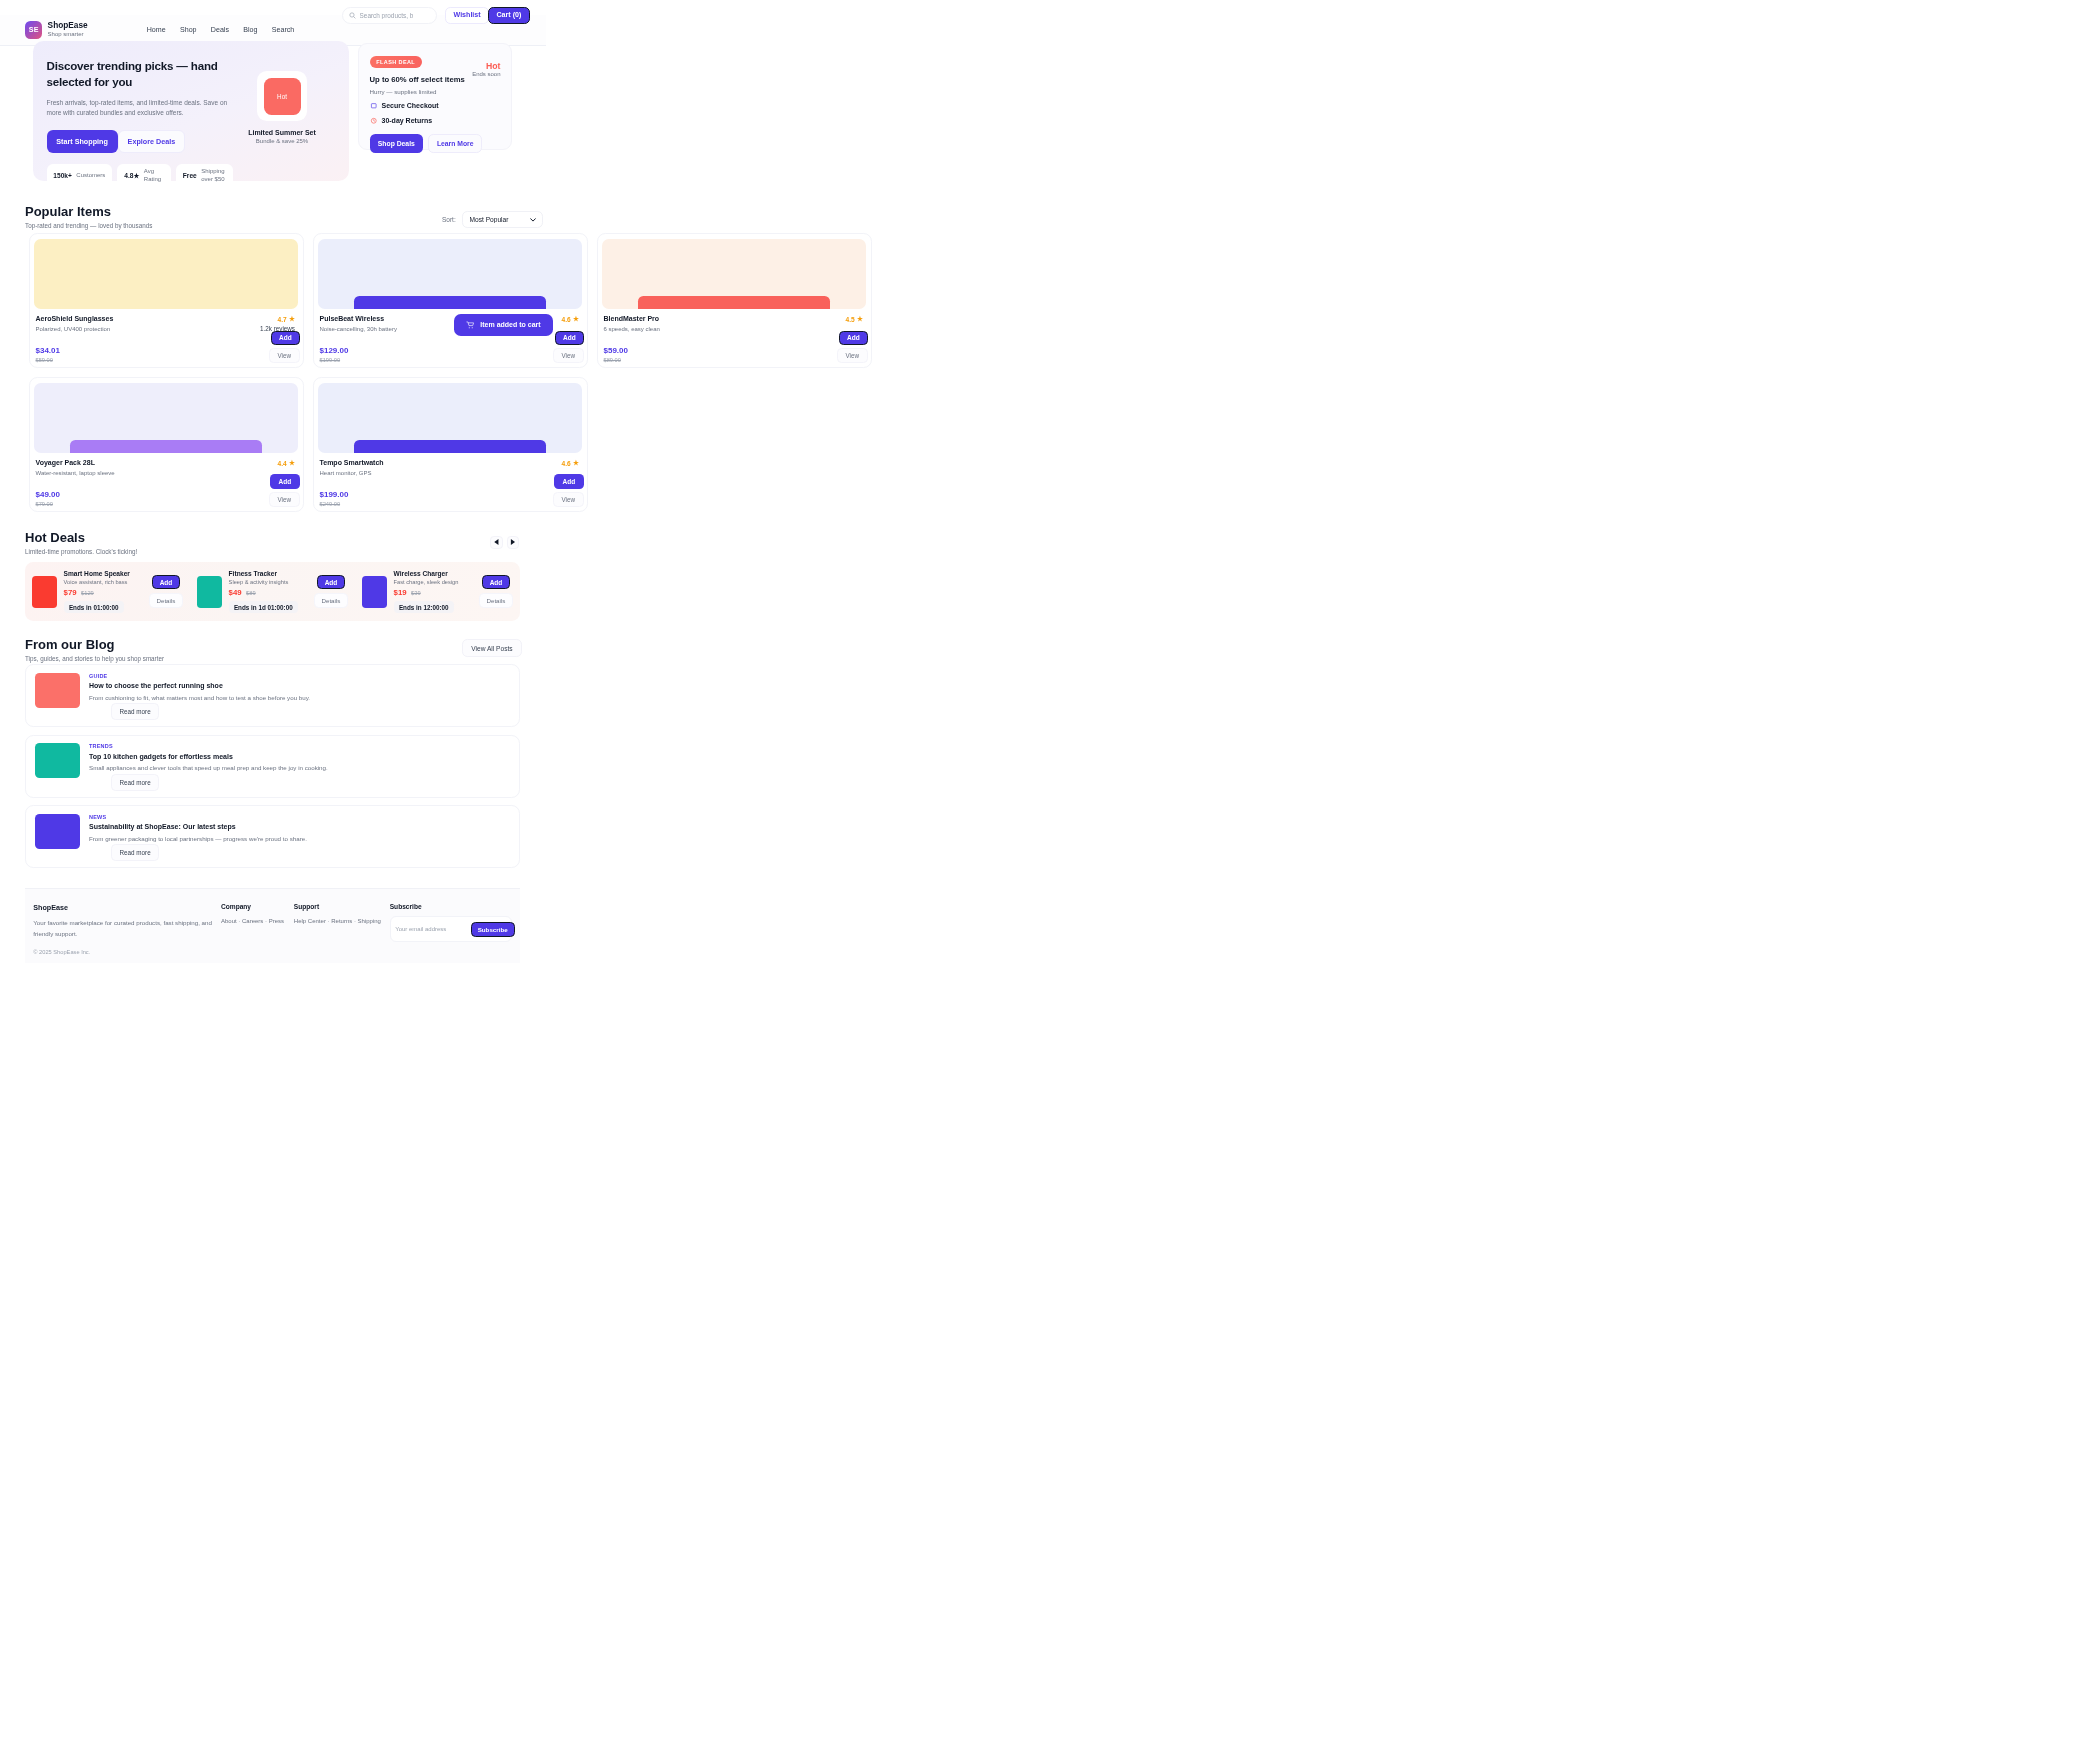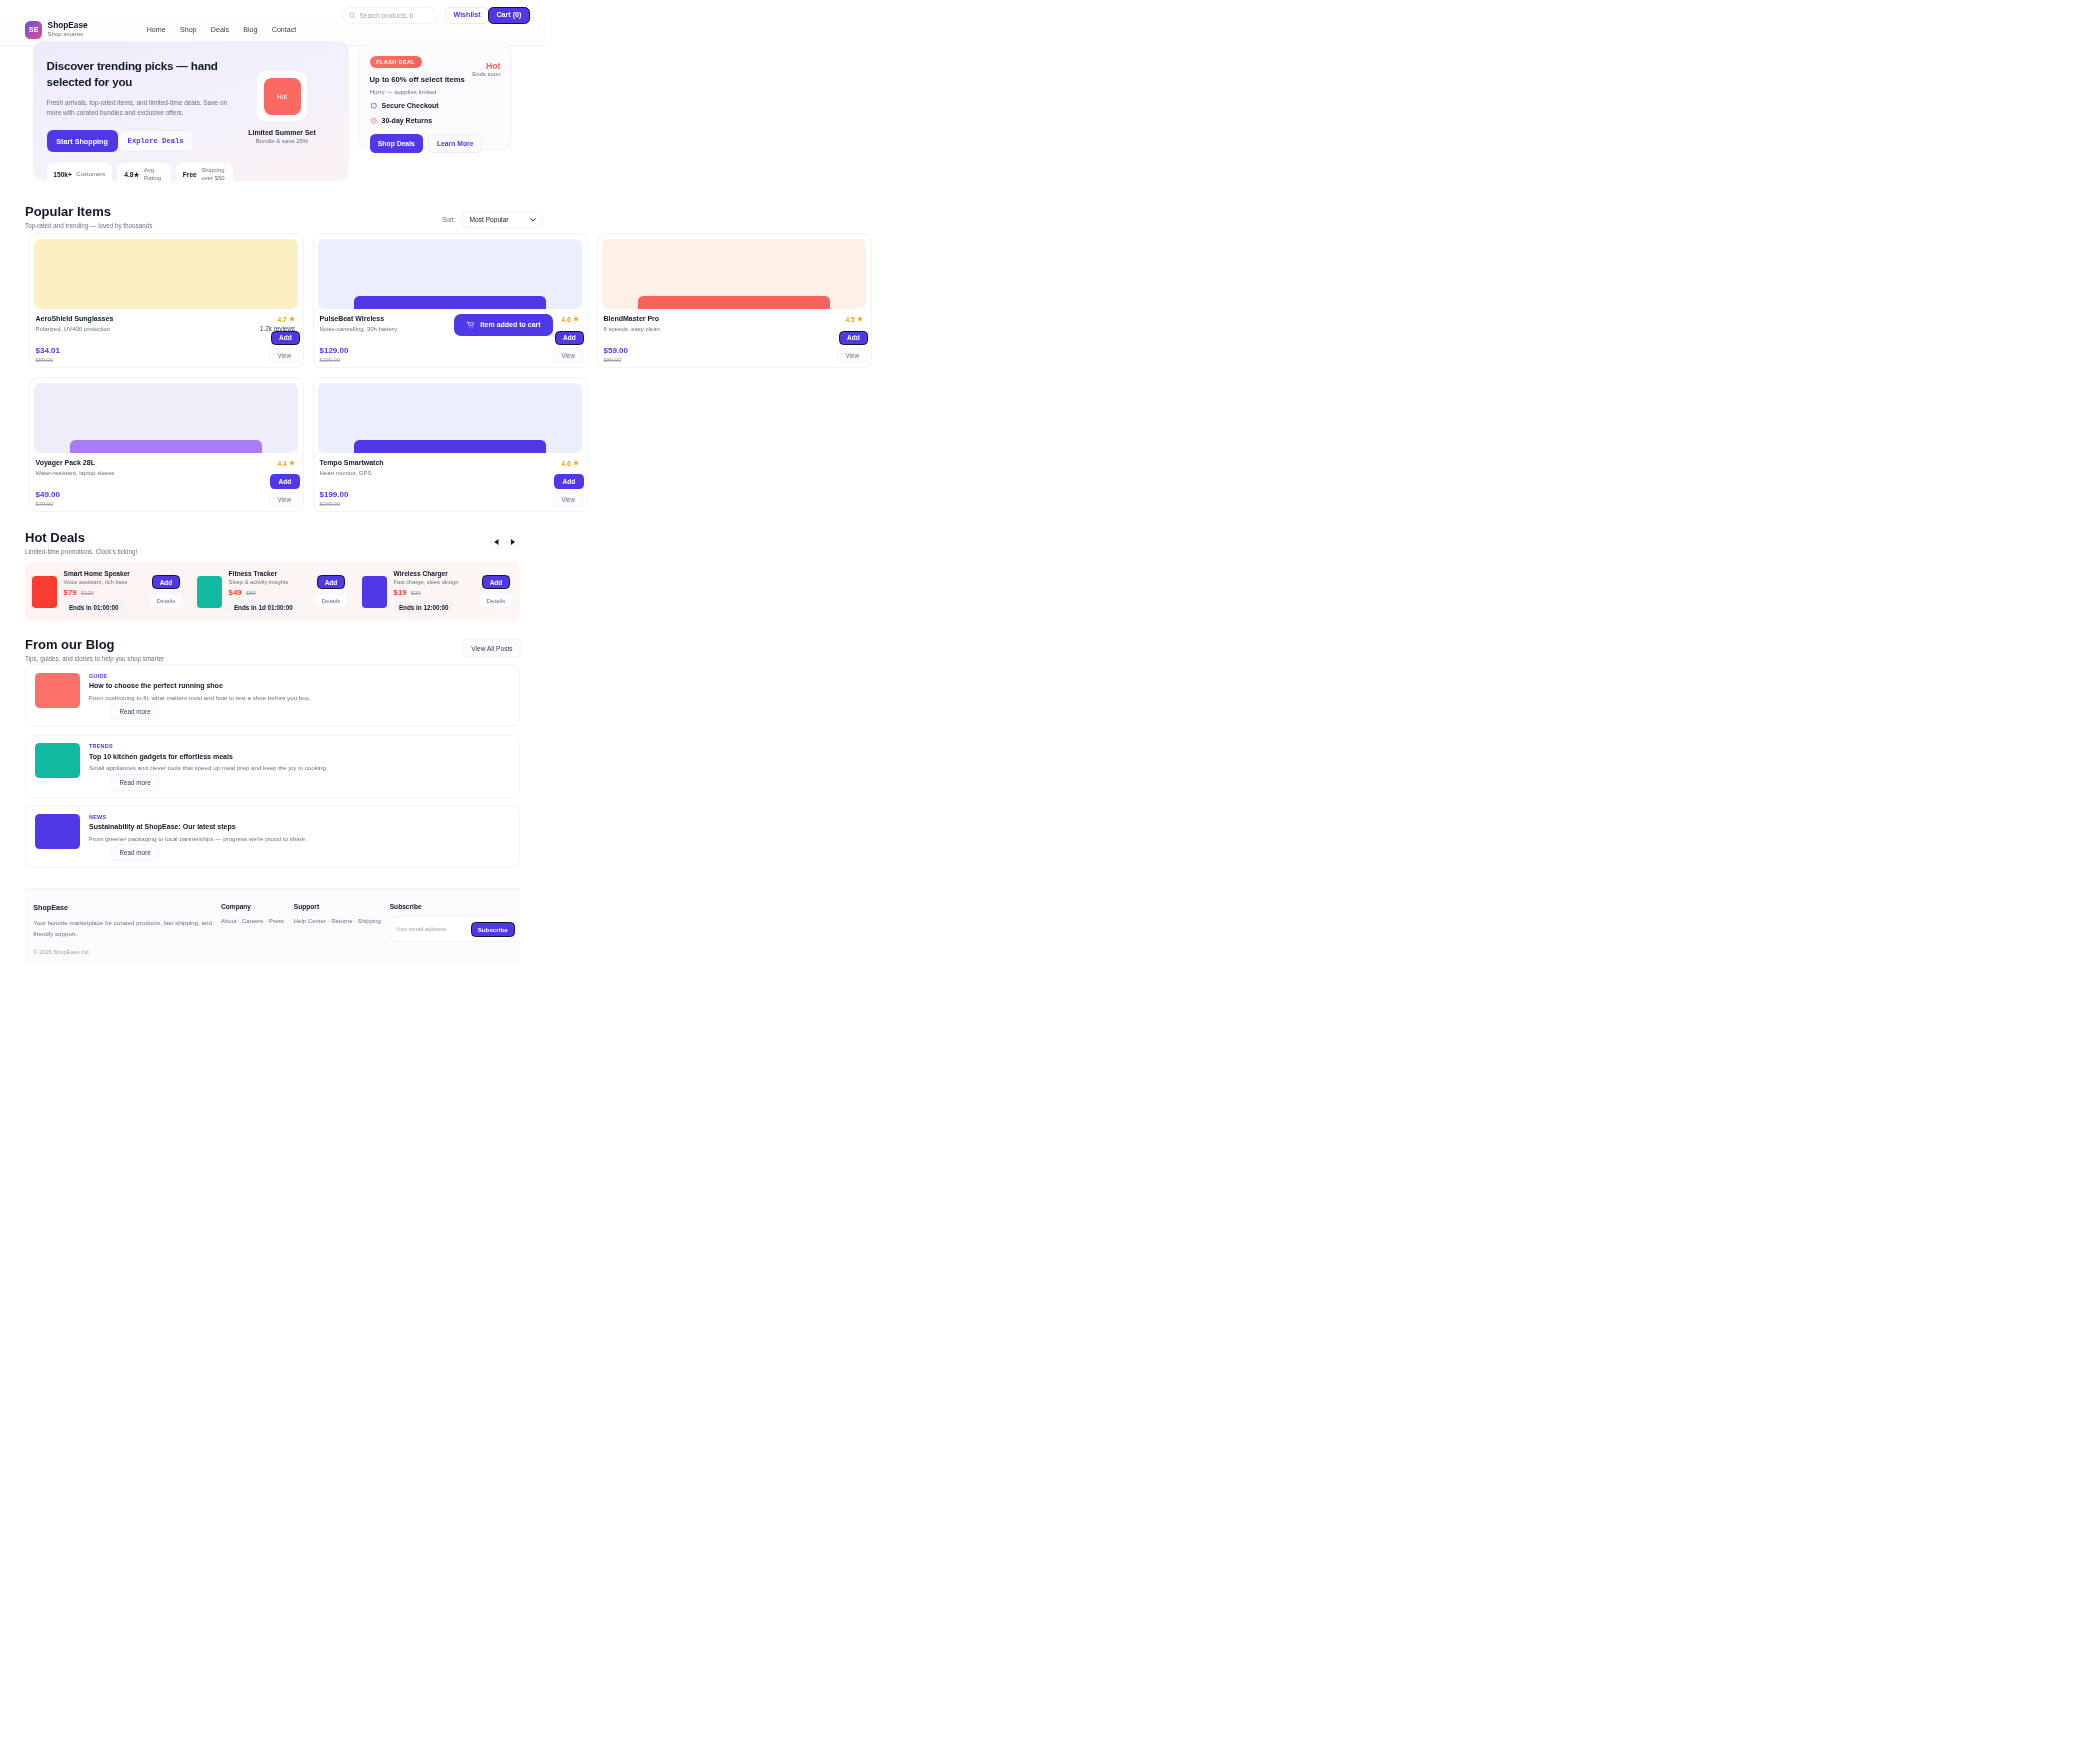--- a/index.html
+++ b/index.html
@@ -77,21 +77,21 @@
   .btn-primary {
     background: #4f39e6; color: #fff; border: 0;
     border-radius: 6px; padding: 6px 9.8px;
     font-size: 7.2px; font-weight: bold; cursor: pointer;
     font-family: "Liberation Sans", sans-serif;
   }
   .btn-ghost {
     background: #fbfbfe; color: #4f39e6; border: 0.8px solid #eeecfb;
     border-radius: 6px; padding: 6px 9px;
     font-size: 7.2px; font-weight: bold; cursor: pointer;
-    font-family: Liberation Mono, monospace;
+    font-family: Liberation Sans, sans-serif;
   }
   .stats { display: flex; gap: 5.3px; margin-top: 10.5px; }
   .stat {
     background: #fff; border-radius: 6px;
     padding: 4.5px 6.8px; display: flex; align-items: center; gap: 4.5px;
     min-height: 22.5px;
   }
   .stat-v { font-size: 6.6px; font-weight: bold; color: #111827; white-space: nowrap; }
   .stat-l { font-size: 6px; color: #6b7280; line-height: 1.25; max-width: 35px; }
 
@@ -326,21 +326,21 @@
     <div>
       <div class="brand-name">ShopEase</div>
       <div class="brand-tag">Shop smarter</div>
     </div>
   </div>
   <nav class="nav">
     <a href="#">Home</a>
     <a href="#">Shop</a>
     <a href="#">Deals</a>
     <a href="#">Blog</a>
-    <a href="#">Contact</a>
+    <a href="#">Search</a>
   </nav>
 </div>
 
 <div class="search-wrap">
   <svg width="6.8" height="6.8" viewBox="0 0 16 16">
     <circle cx="7" cy="7" r="5" fill="none" stroke="#9ca3af" stroke-width="1.6"></circle>
     <line x1="11" y1="11" x2="15" y2="15" stroke="#9ca3af" stroke-width="1.6"></line>
   </svg>
   <input class="search-input" type="text" placeholder="Search products, b" style="">
 </div>

